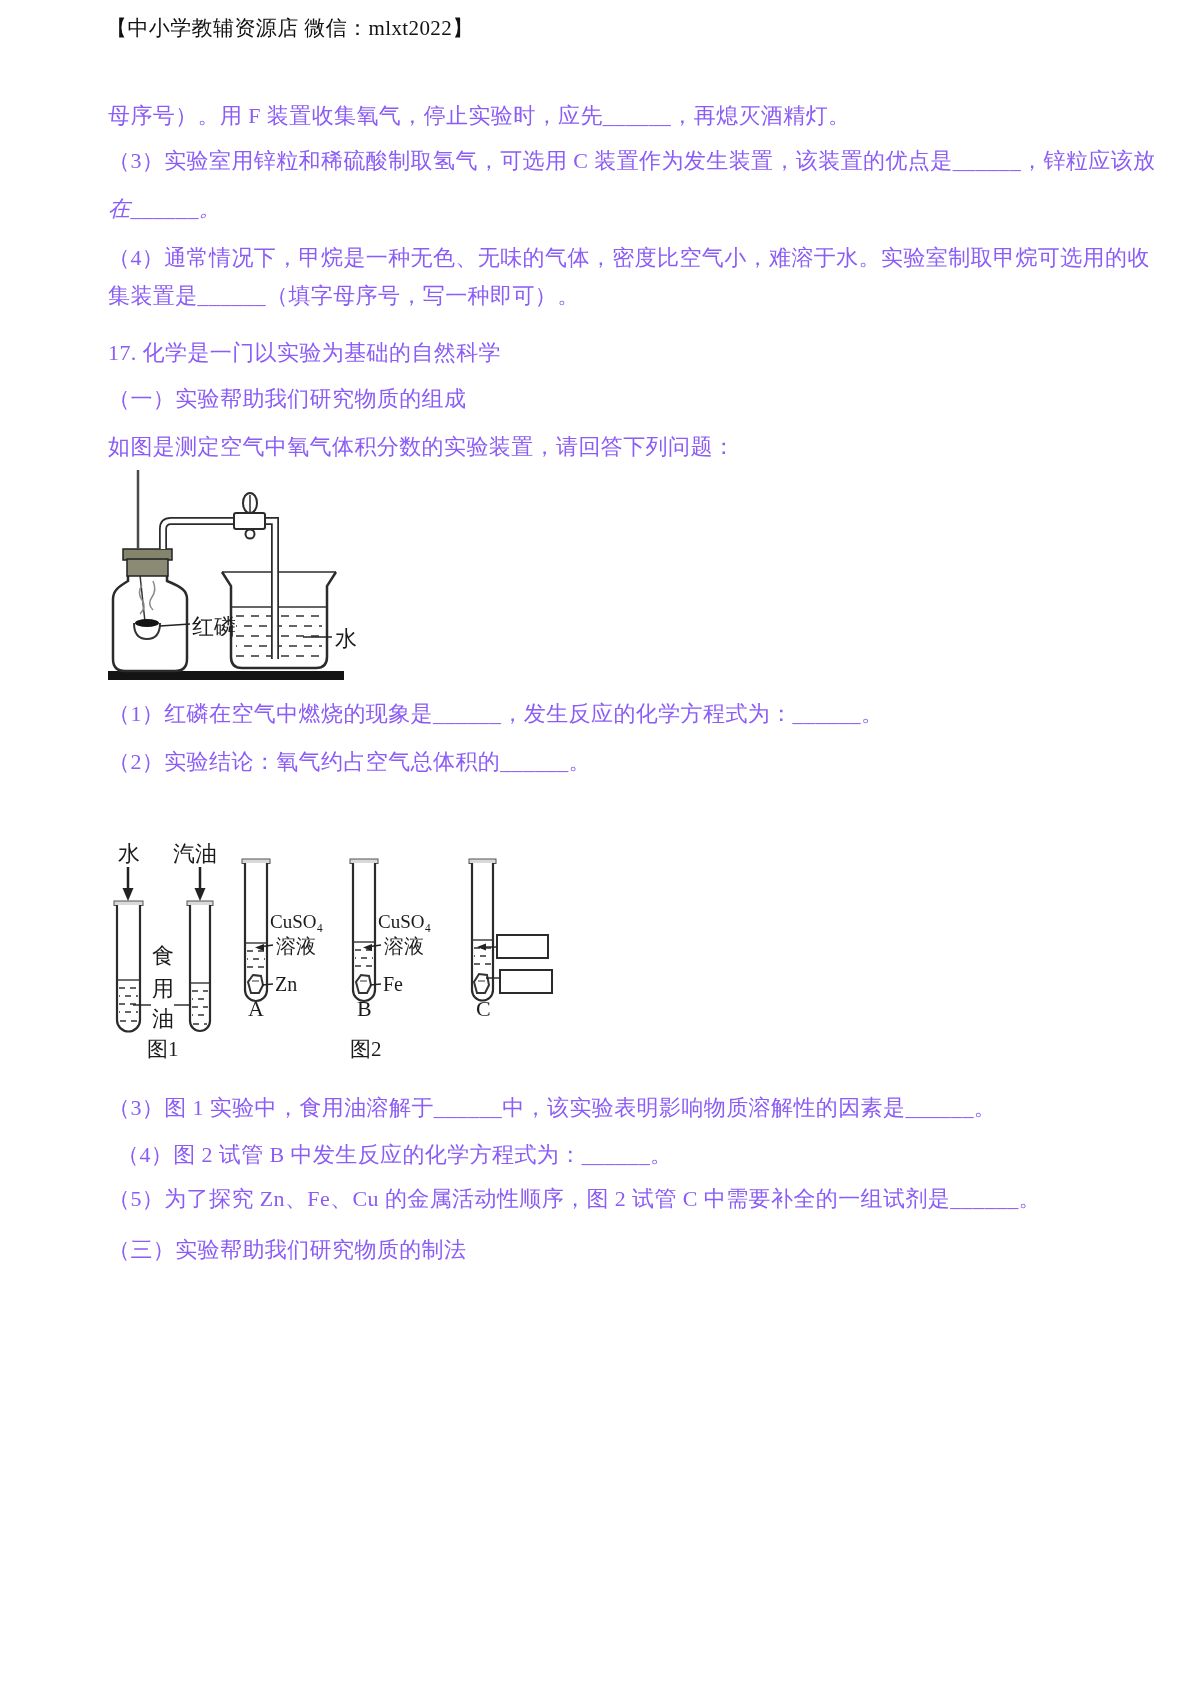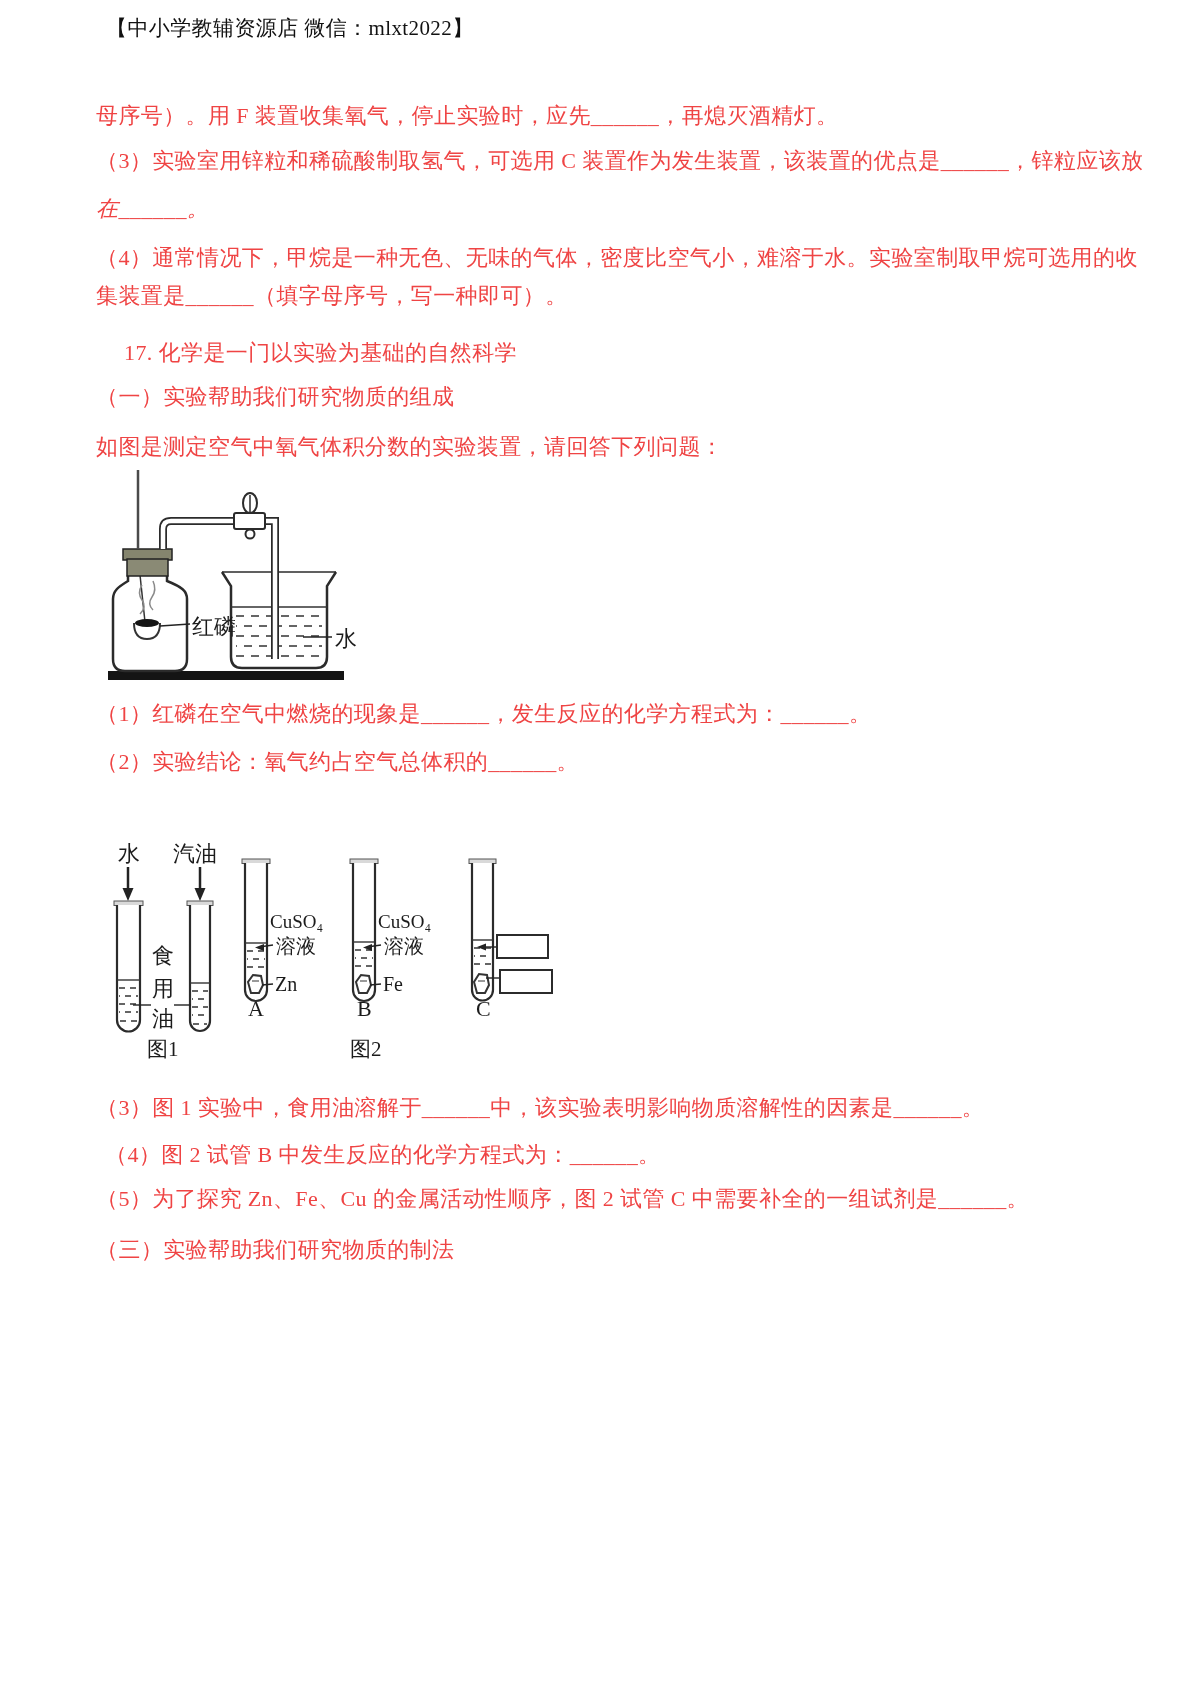--- a/index.html
+++ b/index.html
@@ -6,26 +6,26 @@
   .page{
     position:relative;
     width:1200px;height:1505px;
     background:#ffffff;
     font-family:"Liberation Serif","DejaVu Serif",serif;
     color:#1b1b1b;
     overflow:hidden;
   }
   .line{
     position:absolute;
-    left:96px;
+    left:108px;
     font-size:22px;
     line-height:30px;
     letter-spacing:0.4px;
     white-space:pre;
-    color:#ef4444;
+    color:#8b5cf6;
   }
   .header-line{
     left:106px;
     font-size:21px;
     color:#111;
   }
   .fig{position:absolute;}
   .fig text{
     font-family:"Liberation Serif","DejaVu Serif",serif;
     fill:#1b1b1b;
@@ -41,22 +41,22 @@
 <div class="page">
 
   <div class="line header-line" style="top:13px;">【中小学教辅资源店 微信：mlxt2022】</div>
 
   <div class="line" style="top:101px;">母序号）。用 F 装置收集氧气，停止实验时，应先______，再熄灭酒精灯。</div>
   <div class="line" style="top:146px;">（3）实验室用锌粒和稀硫酸制取氢气，可选用 C 装置作为发生装置，该装置的优点是______，锌粒应该放</div>
   <div class="line" style="top:194px;font-style:italic;">在______。</div>
   <div class="line" style="top:243px;">（4）通常情况下，甲烷是一种无色、无味的气体，密度比空气小，难溶于水。实验室制取甲烷可选用的收</div>
   <div class="line" style="top:281px;">集装置是______（填字母序号，写一种即可）。</div>
 
-  <div class="line" style="top:338px;margin-left:28px;">17. 化学是一门以实验为基础的自然科学</div>
-  <div class="line" style="top:384px;font-family:Liberation Mono, monospace;">（一）实验帮助我们研究物质的组成</div>
+  <div class="line" style="top:338px;">17. 化学是一门以实验为基础的自然科学</div>
+  <div class="line" style="top:384px;">（一）实验帮助我们研究物质的组成</div>
   <div class="line" style="top:432px;">如图是测定空气中氧气体积分数的实验装置，请回答下列问题：</div>
 
   <svg class="fig" style="left:100px;top:455px;" width="280" height="235" viewBox="0 0 280 235">
 
     <rect x="8" y="216" width="236" height="9" fill="#141414"></rect>
 
     <path d="M28,120 L28,126 C18,132 13,136 13,144 L13,204 Q13,216 25,216 L75,216 Q87,216 87,204 L87,144 C87,136 82,132 67,126 L67,120" fill="#ffffff" stroke="#2b2b2b" stroke-width="2.5"></path>
 
     <line x1="40" y1="120" x2="45" y2="167" stroke="#333" stroke-width="1.5"></line>
 

